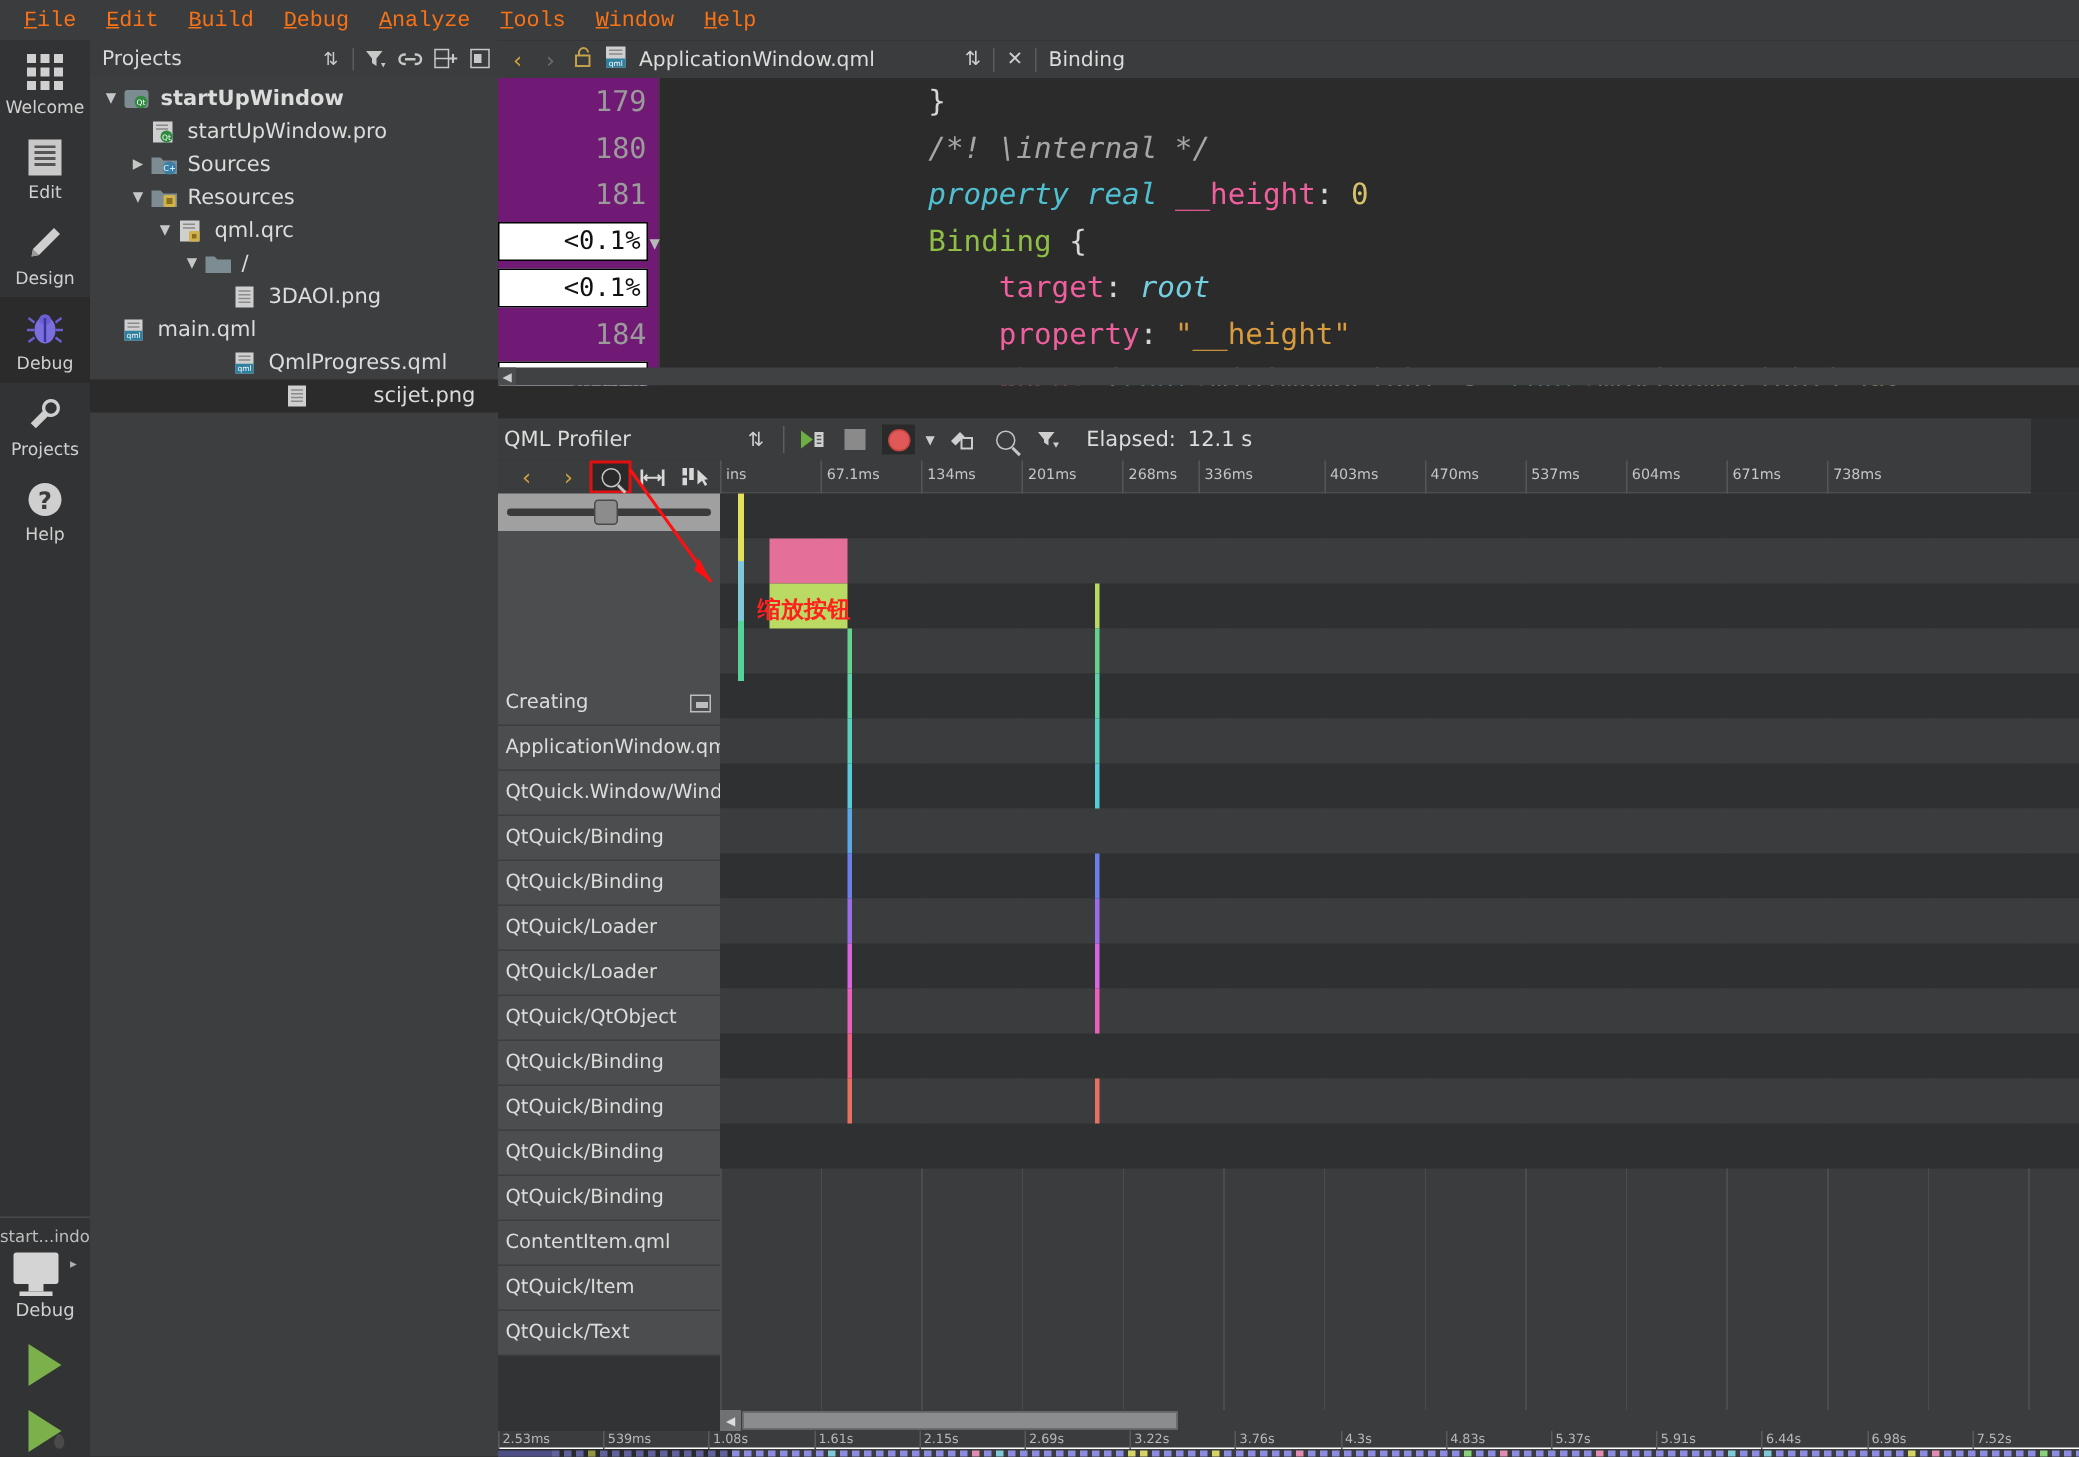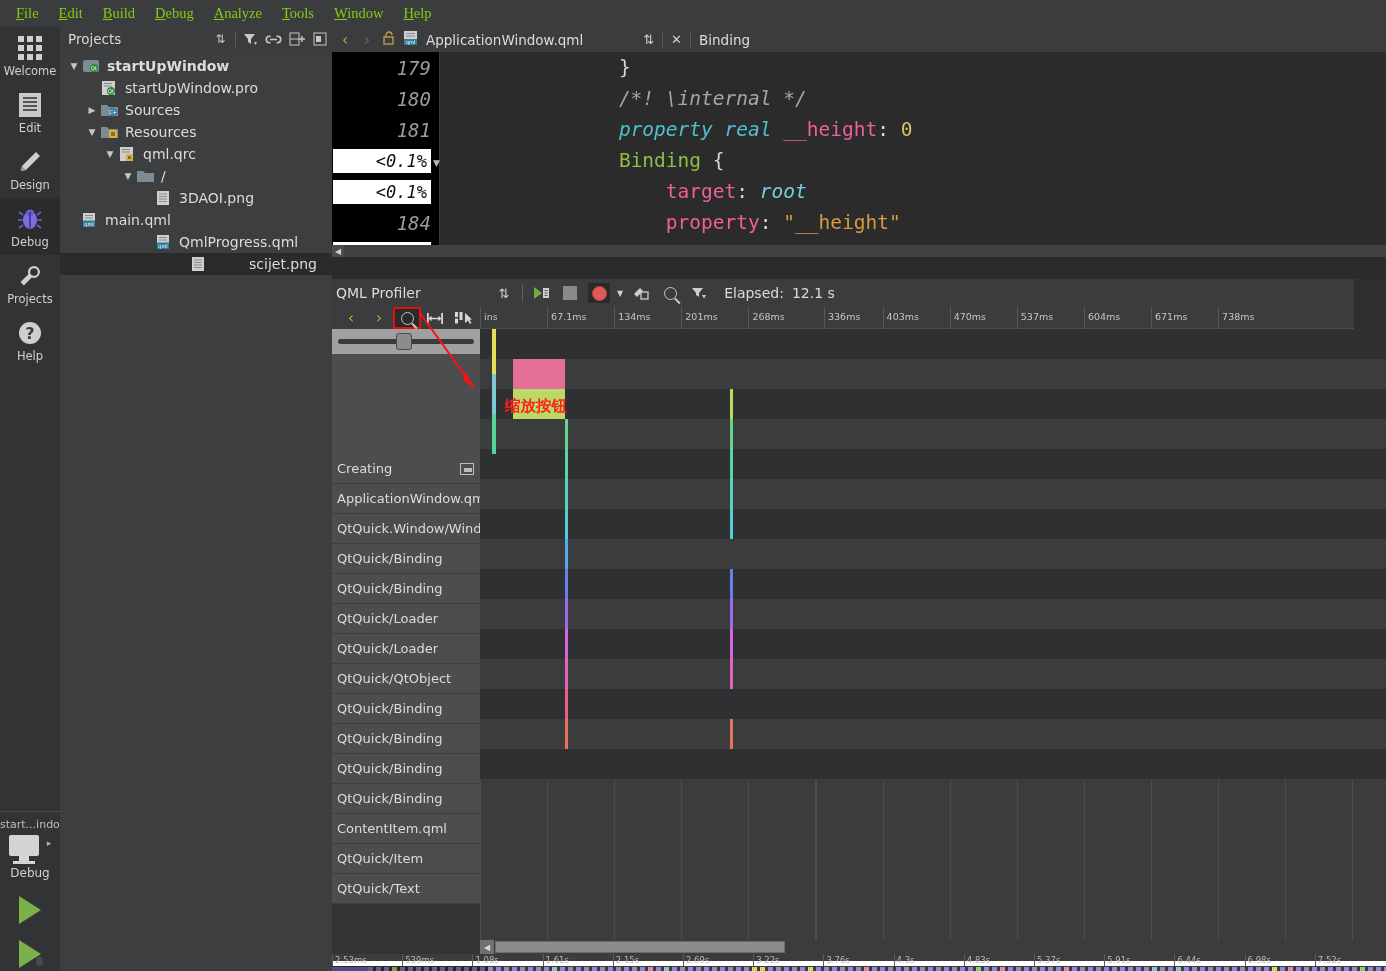--- a/index.html
+++ b/index.html
@@ -13,22 +13,22 @@
   }
   #app { position: relative; width: 1386px; height: 971px; }
 
   
   .menubar {
     position: absolute; left: 0; top: 0; width: 1386px; height: 27px;
     background: #3a3c3d;
     display: flex; align-items: center; padding-left: 6px;
   }
   .menu-item {
-    padding: 3px 10px; font-size: 14.5px; color: #84cc16; cursor: default;
-    font-family: Liberation Serif, serif;
+    padding: 3px 10px; font-size: 14.5px; color: #f97316; cursor: default;
+    font-family: Liberation Mono, monospace;
   }
   .menu-item .acc { text-decoration: underline; }
 
   
   .modebar {
     position: absolute; left: 0; top: 27px; width: 60px; height: 944px;
     background: #323334;
   }
   .mode-btn {
     width: 60px; height: 57px;
@@ -86,21 +86,21 @@
   }
   .ed-tabbar { height: 25px; background:#3a3c3d; display:flex; align-items:center; gap:8px; padding-left:6px; }
   .nav-chev { color:#d2a23c; font-size:15px; width:14px; text-align:center; }
   .nav-chev.dim { color:#6d6d6d; }
   .ed-filename { font-size:13.5px; color:#dcdcdc; }
   .ed-sep { width:1px; height:16px; background:#5a5a5a; }
   .ed-x { color:#cfcfcf; font-size:13px; }
   .ed-symbol { font-size:13.5px; color:#dcdcdc; }
 
   .ed-body { position:relative; height:205px; overflow:hidden; background:#2b2b2b; display:flex; }
-  .gutter { width:108px; background:#000000; position:relative; flex:none; border-right:1px solid #3a3a3a;font-style:italic;}
+  .gutter { width:108px; background:#701a75; position:relative; flex:none; border-right:1px solid #3a3a3a;}
   .gline { height: 31px; display:flex; align-items:center; justify-content:flex-end; padding-right:8px;
            font-family:"DejaVu Sans Mono","Liberation Mono",monospace; font-size:19px; color:#9b9b9b;}
   .gline.cur { color:#e2d24a; font-weight:bold; }
   .pctbox { position:absolute; left:0; width:100px; height:26px; background:#ffffff; color:#111;
             font-family:"DejaVu Sans Mono","Liberation Mono",monospace; font-size:17px;
             display:flex;align-items:center;justify-content:flex-end; padding-right:4px; border:1px solid #000;}
   .foldmark{ position:absolute; color:#b8b8b8; font-size:9px; }
   .codearea { flex:1; padding-left:38px; padding-top:0; }
   .cline { height:31px; line-height:31px; font-family:"DejaVu Sans Mono","Liberation Mono",monospace;
            font-size:19.5px; white-space:pre; }
@@ -157,21 +157,21 @@
         font-family:"DejaVu Sans","Liberation Sans",sans-serif; }
   .arrowline{ position:absolute; pointer-events:none; }
 
   .tl-hscroll{ position:absolute; left:148px; top:611px; width:906px; height:14px; background:#3a3c3d;
                display:flex; align-items:center; }
   .hsl{ width:14px;height:14px;background:#6f7173; color:#dcdcdc;font-size:8px;display:flex;align-items:center;justify-content:center;}
   .hsthumb{ height:12px; background:#8a8c8d; border:1px solid #6a6c6d; }
 
   
   .minimap{ position:absolute; left:0; top:625px; width:1054px; height:62px; background:#3a3c3d; }
-  .mm-ruler{ position:relative; height:12px; border-bottom:5px solid #ffffff; }
+  .mm-ruler{ position:relative; height:12px; border-bottom:1px solid #ffffff; }
   .mm-tick{ position:absolute; top:0; height:12px; border-left:1px solid #5a5a5a; }
   .mm-tick span{ position:absolute; left:2px; top:1px; font-size:8.5px; color:#b9b9b9; white-space:nowrap; }
   .mm-body{ position:relative; height:50px; background:#3a3c3d; }
   .mm-shade{ position:absolute; left:0; top:0; width:156px; height:50px; background:rgba(0,0,0,0.30); }
   .magn{ width:13px;height:13px;border:1.6px solid #c6c6c6;border-radius:50%; position:relative; display:inline-block;}
   .magn::after{ content:""; position:absolute; right:-5px; bottom:-3px; width:7px;height:1.8px; background:#c6c6c6; transform:rotate(45deg);}
 </style>
 </head>
 <body>
 
@@ -536,21 +536,21 @@
           </div>
           <div class="rtick" style="left: 134.2px;">
             <span>134ms</span>
           </div>
           <div class="rtick" style="left: 201.3px;">
             <span>201ms</span>
           </div>
           <div class="rtick" style="left: 268.4px;">
             <span>268ms</span>
           </div>
-          <div class="rtick" style="left: 344px;">
+          <div class="rtick" style="left: 319px;">
             <span>336ms</span>
           </div>
           <div class="rtick" style="left: 402.6px;">
             <span>403ms</span>
           </div>
           <div class="rtick" style="left: 469.7px;">
             <span>470ms</span>
           </div>
           <div class="rtick" style="left: 536.8px;">
             <span>537ms</span>

